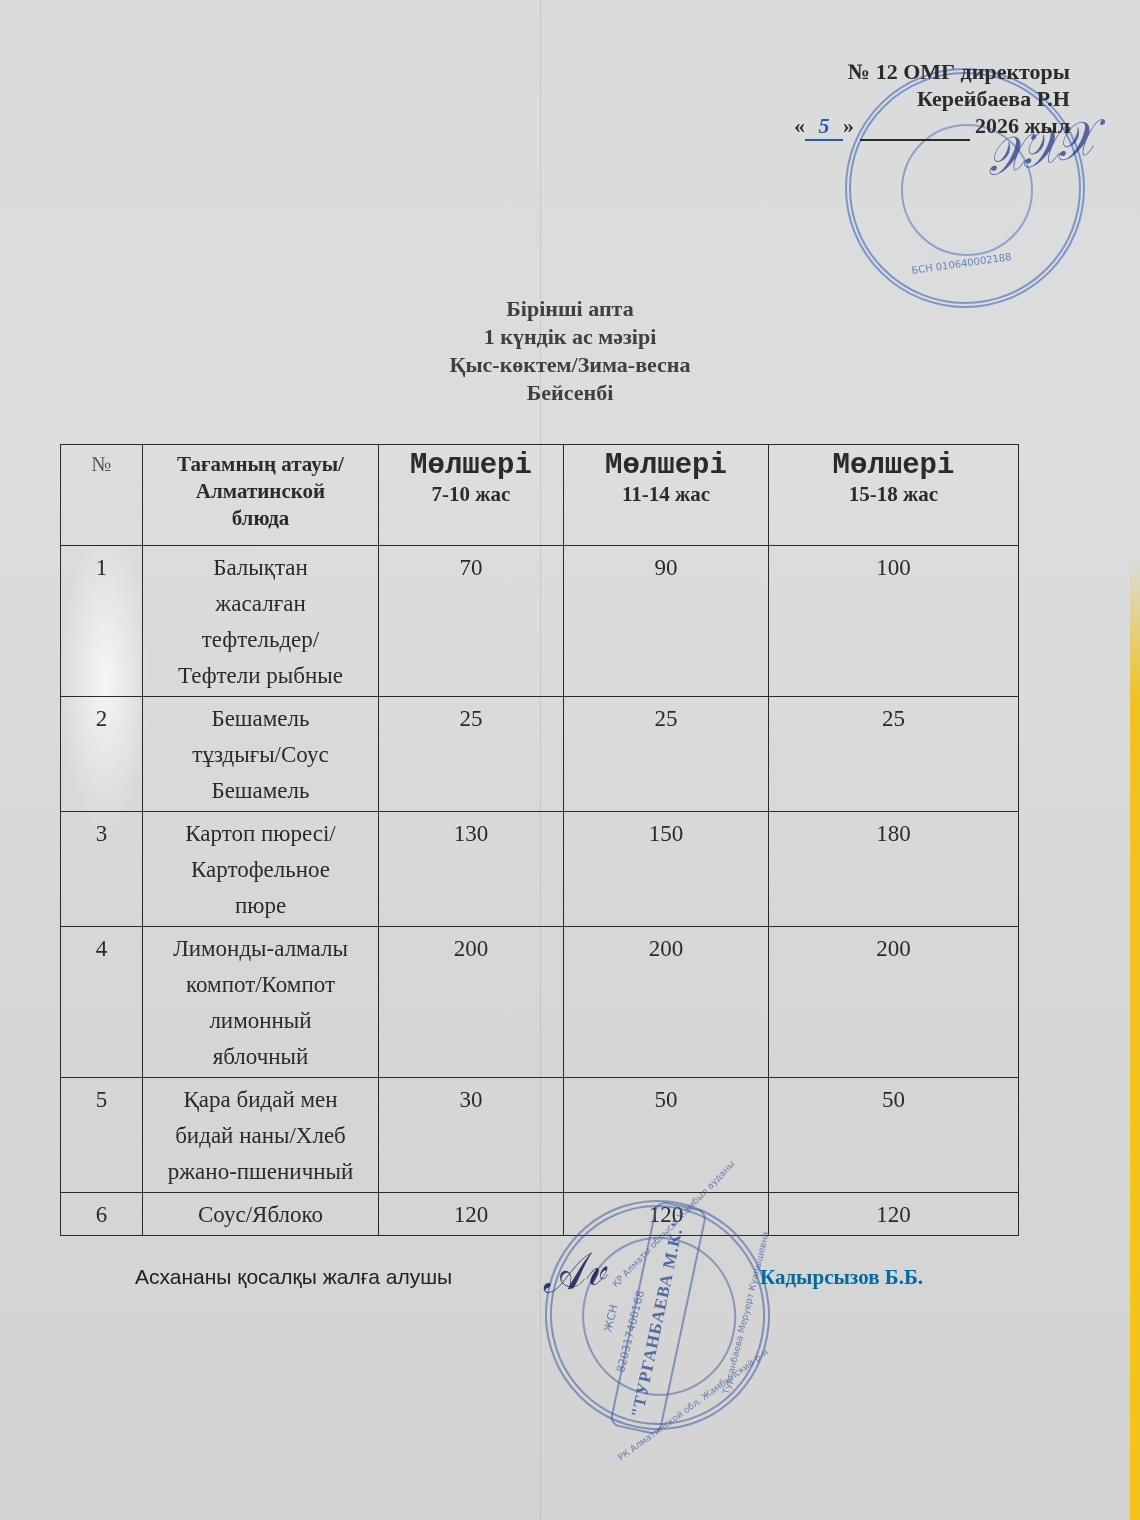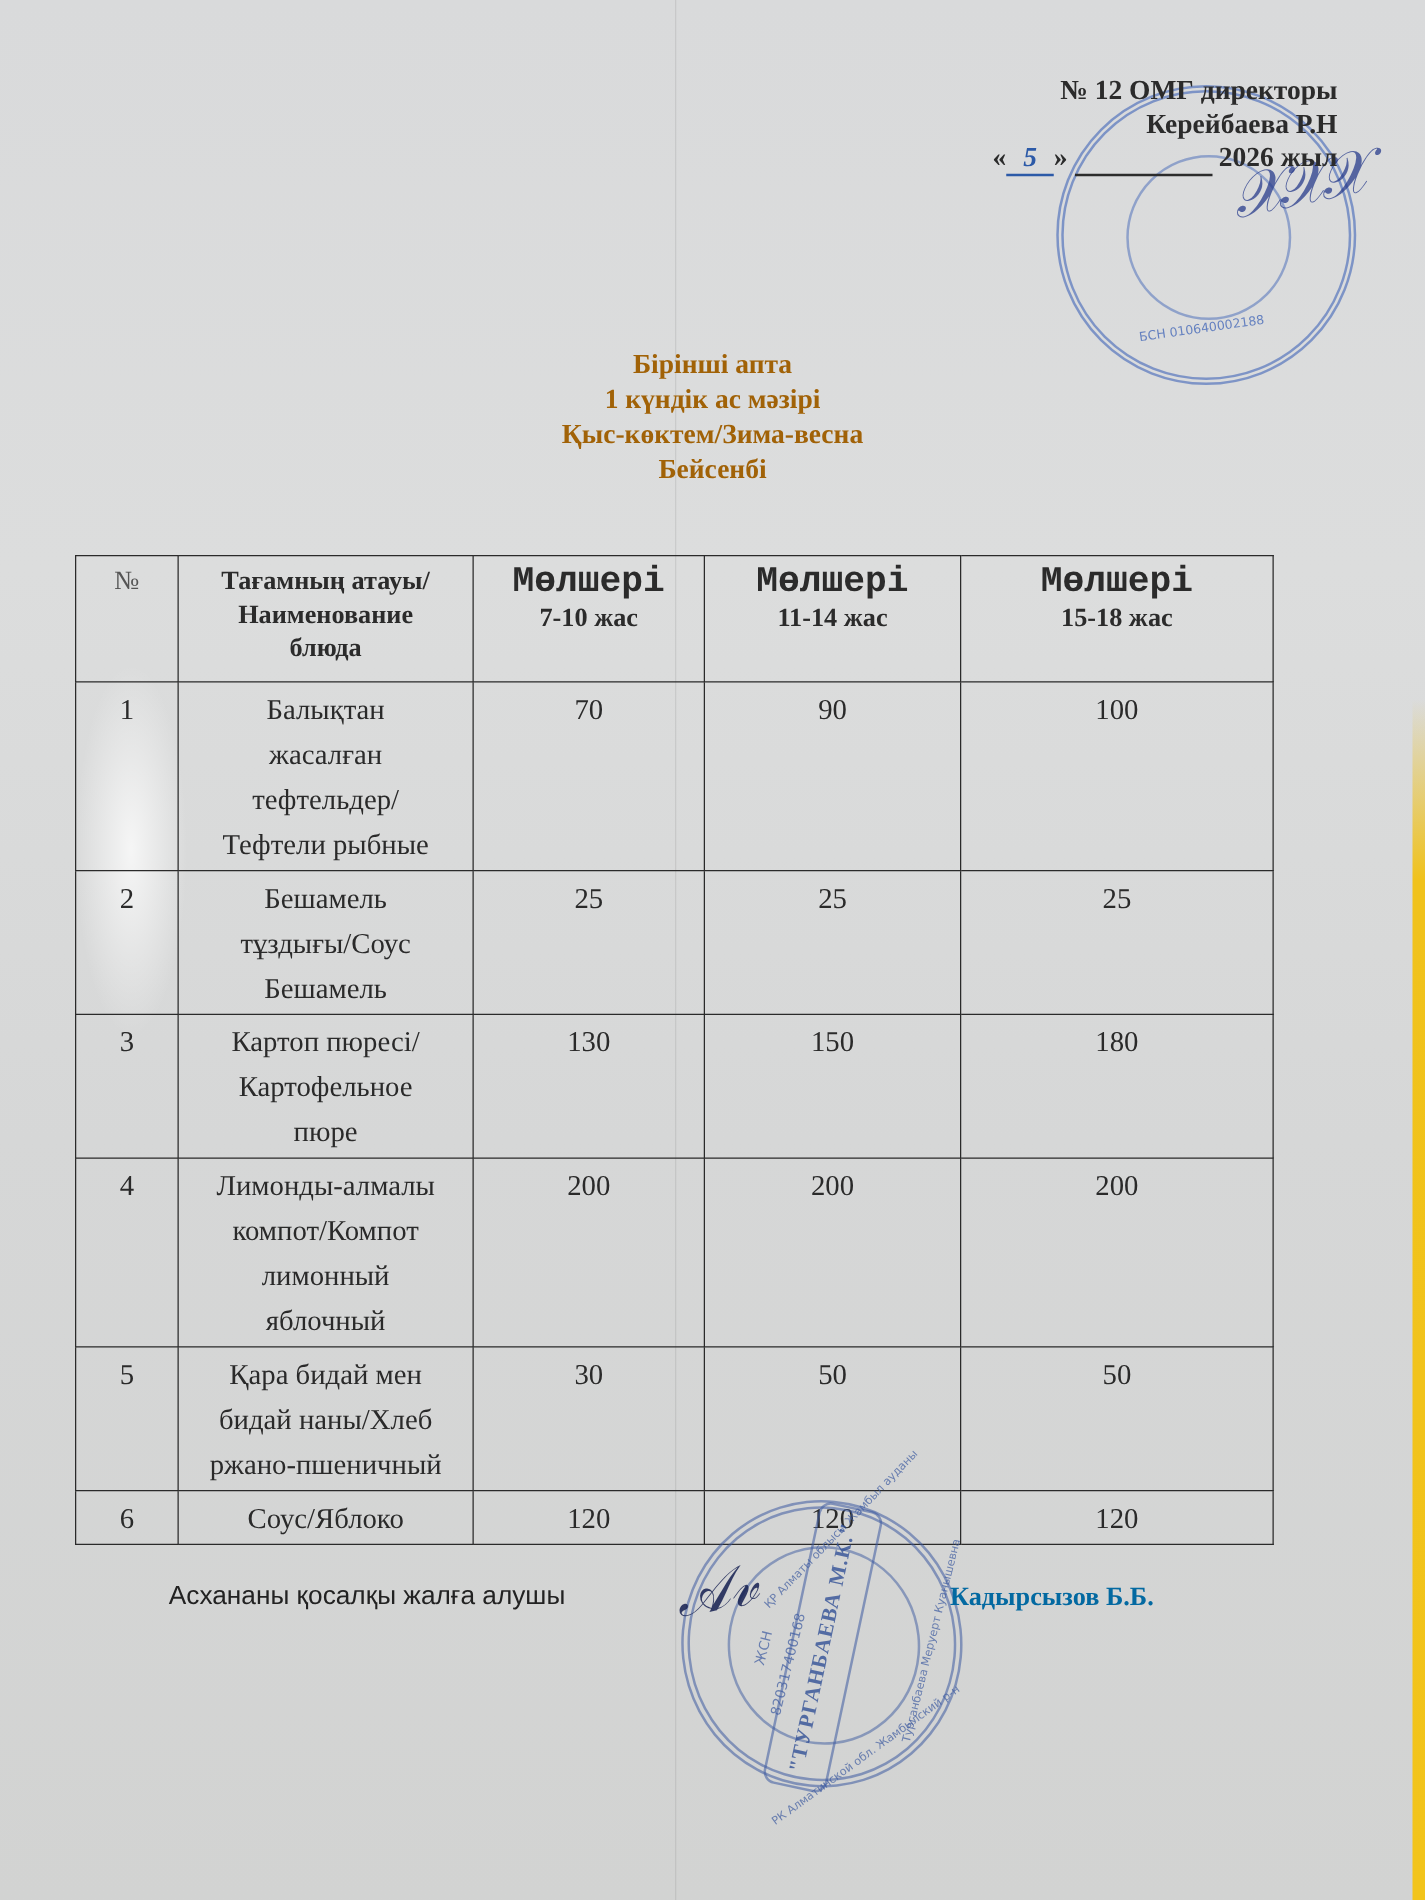--- a/index.html
+++ b/index.html
@@ -24,22 +24,22 @@
 
   .stamp-top { position:absolute; left:845px; top:68px; width:240px; height:240px; border-radius:50%;
     border:6px double rgba(50,90,180,0.55); box-sizing:border-box; }
   .stamp-top::after { content:""; position:absolute; left:50px; top:50px; width:128px; height:128px; border-radius:50%;
     border:2px solid rgba(50,90,180,0.45); }
   .stamp-top-text { position:absolute; left:60px; top:184px; font-family:"DejaVu Sans", sans-serif; font-size:10px; color:rgba(50,90,180,0.7);
     transform:rotate(-8deg); white-space:nowrap; }
   .signature-top { position:absolute; left:985px; top:120px; font-family:"DejaVu Serif", serif; font-style:italic; font-size:48px;
     color:rgba(40,60,140,0.75); transform:rotate(-12deg); letter-spacing:-6px; }
 
-  .heading { position:absolute; left:300px; top:277px; width:540px; text-align:center; font-weight:bold;
-    font-size:22px; line-height:28px; color:#a16207; }
+  .heading { position:absolute; left:300px; top:295px; width:540px; text-align:center; font-weight:bold;
+    font-size:22px; line-height:28px; color:#404040; }
   .heading div { display:block; }
 
   table.menu { position:absolute; left:60px; top:444px; width:958px; border-collapse:collapse; table-layout:fixed; }
   table.menu td, table.menu th { border:1.4px solid #2a2a2a; vertical-align:top; text-align:center; padding:2px 4px; }
   table.menu th { font-weight:bold; font-size:21px; line-height:27px; color:#2b2b2b; height:92px; padding-top:6px; }
   table.menu th .big { font-size:29px; line-height:30px; display:block;font-family:Liberation Mono, monospace; }
   table.menu th .sub { font-size:21px; display:block;text-align:center; }
   table.menu td { font-size:23px; line-height:36px; color:#2a2a2a; padding-top:4px; }
   col.c-no { width:82px; } col.c-name { width:236px; } col.c-a { width:185px; } col.c-b { width:205px; } col.c-c { width:250px; }
   td.num-faint { color:#c8c8c8; }
@@ -94,21 +94,21 @@
       <col class="c-name">
       <col class="c-a">
       <col class="c-b">
       <col class="c-c">
     </colgroup>
   <thead>
     <tr>
       <th><span style="font-weight:normal;color:#555">№</span></th>
       <th>
         <span class="sub">Тағамның атауы/</span>
-        <span class="sub">Наименование</span>
+        <span class="sub">Алматинской</span>
         <span class="sub">блюда</span>
       </th>
       <th>
         <span class="big">Мөлшері</span>
         <span class="sub">7-10 жас</span>
       </th>
       <th>
         <span class="big">Мөлшері</span>
         <span class="sub">11-14 жас</span>
       </th>

